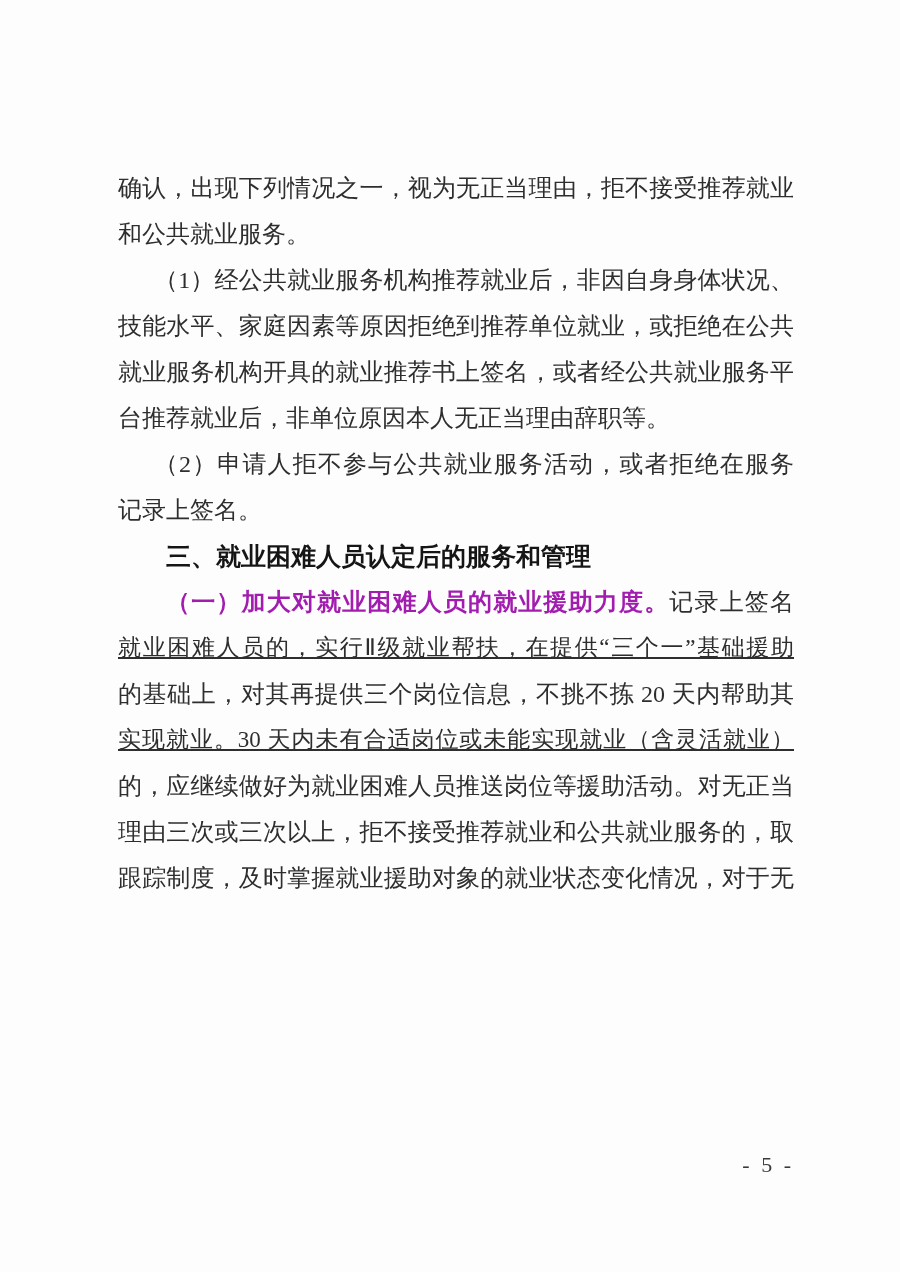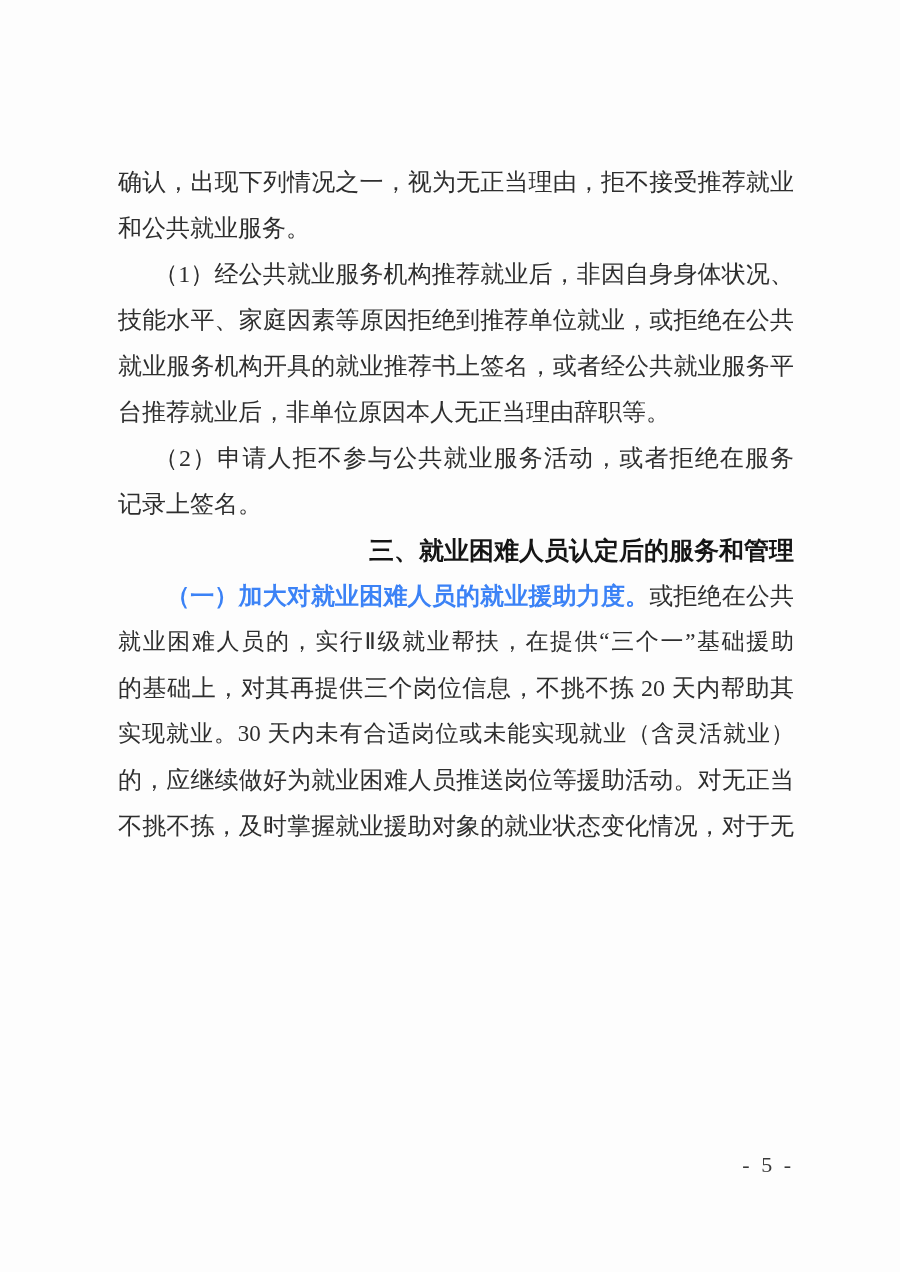--- a/index.html
+++ b/index.html
@@ -10,44 +10,44 @@
     color: #2e2e2e;
   }
   .page {
     position: relative;
     width: 900px; height: 1272px;
     background: #fdfdfd;
     overflow: hidden;
   }
   .text-block {
     position: absolute;
-    left: 118px; top: 159px;
+    left: 118px; top: 165px;
     width: 676px;
   }
   .line {
     height: 46px;
     line-height: 46px;
     font-size: 24px;
     white-space: nowrap;
     overflow: hidden;
   }
   
   .jl { text-align: justify; text-align-last: justify; }
   
-  .ind   { text-indent: 48px; text-align: right; }  
+  .ind   { text-indent: 48px; }  
   .ind-p { text-indent: 36px; }  
   
-  .tight { font-size: 23px; }
+  .tight { font-size: 23px; text-decoration: underline; }
   .heading {
     font-family: "Liberation Sans", sans-serif;
     font-weight: 700;
     font-size: 25px;
     color: #151515;
   }
-  .b { font-weight: 700; color: #3b82f6; }
+  .b { font-weight: 700; color: #a21caf; }
   .page-number {
     position: absolute;
     top: 1150px;
     right: 106px;
     font-size: 22px;
     line-height: 30px;
     letter-spacing: 3px;
     color: #3a3a3a;
     font-family: "Liberation Serif", serif;
   }
@@ -66,26 +66,27 @@
     <div class="line jl">就业服务机构开具的就业推荐书上签名，或者经公共就业服务平</div>
     <div class="line">台推荐就业后，非单位原因本人无正当理由辞职等。</div>
 
     <div class="line ind-p jl">（2）申请人拒不参与公共就业服务活动，或者拒绝在服务</div>
     <div class="line">记录上签名。</div>
 
 
     <div class="line ind heading">三、就业困难人员认定后的服务和管理</div>
 
     <div class="line ind jl">
-      <span class="b">（一）加大对就业困难人员的就业援助力度。</span><span>或拒绝在公共</span>
+      <span class="b">（一）加大对就业困难人员的就业援助力度。</span><span>记录上签名</span>
     </div>
     <div class="line jl tight">就业困难人员的，实行Ⅱ级就业帮扶，在提供“三个一”基础援助</div>
     <div class="line jl">的基础上，对其再提供三个岗位信息，不挑不拣 20 天内帮助其</div>
     <div class="line jl tight">实现就业。30 天内未有合适岗位或未能实现就业（含灵活就业）</div>
     <div class="line jl">的，应继续做好为就业困难人员推送岗位等援助活动。对无正当</div>
+    <div class="line jl">理由三次或三次以上，拒不接受推荐就业和公共就业服务的，取</div>
 
 
-    <div class="line jl">不挑不拣，及时掌握就业援助对象的就业状态变化情况，对于无</div>
+    <div class="line jl">跟踪制度，及时掌握就业援助对象的就业状态变化情况，对于无</div>
 
   </div>
 
   <div class="page-number">- 5 -</div>
 </div>
 
 </body></html>

